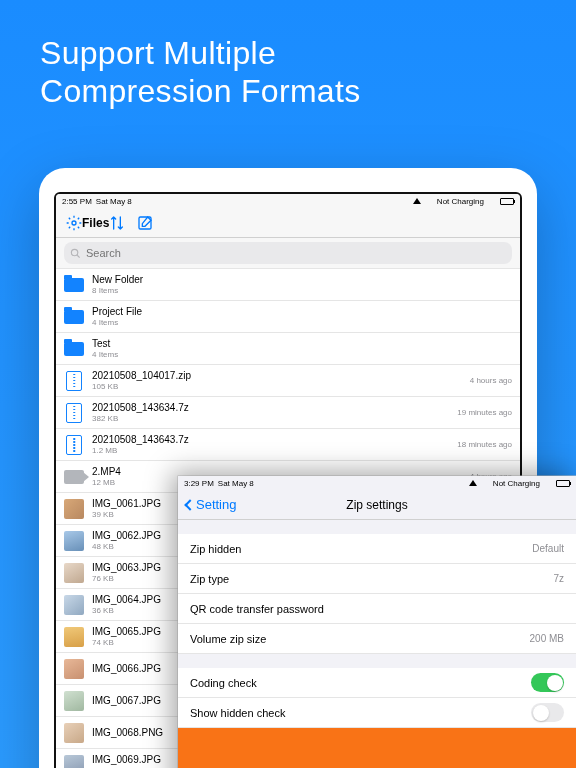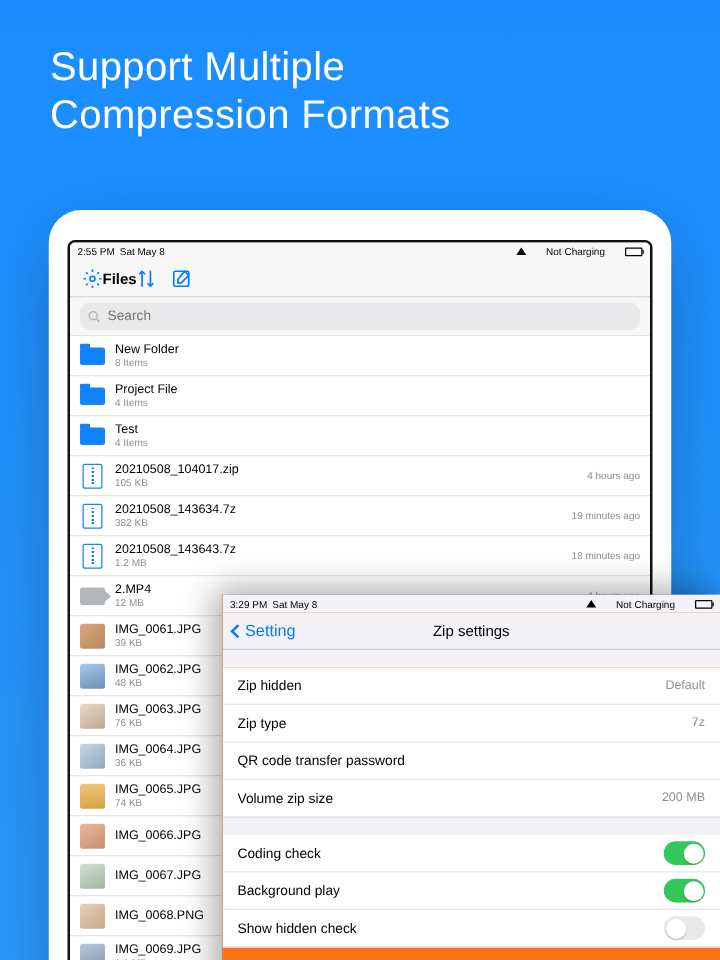--- a/index.html
+++ b/index.html
@@ -303,21 +303,17 @@
         <span class="oval">200 MB</span>
       </div>
     </div>
   <div class="osep"></div>
   <div class="ogroup" id="og2">
       <div class="orow">
         <span>Coding check</span>
         <div class="toggle"></div>
       </div>
       <div class="orow">
-        <span>Background play</span>
-        <div class="toggle"></div>
-      </div>
-      <div class="orow">
         <span>Show hidden check</span>
         <div class="toggle off"></div>
       </div>
     </div>
 </div>
 
 </body></html>

